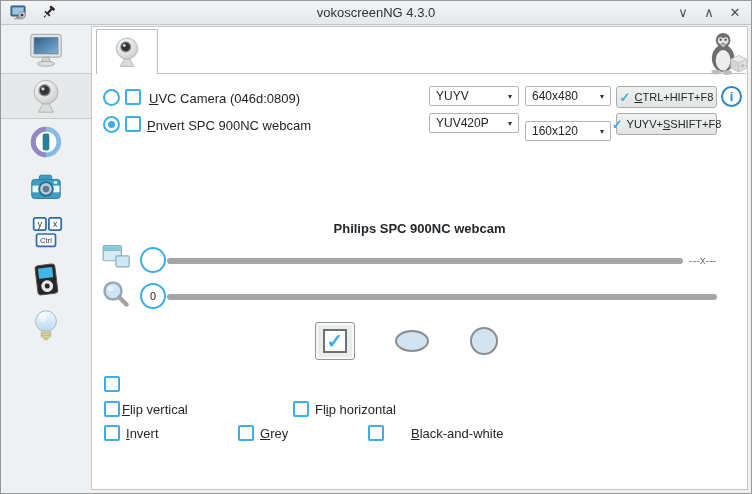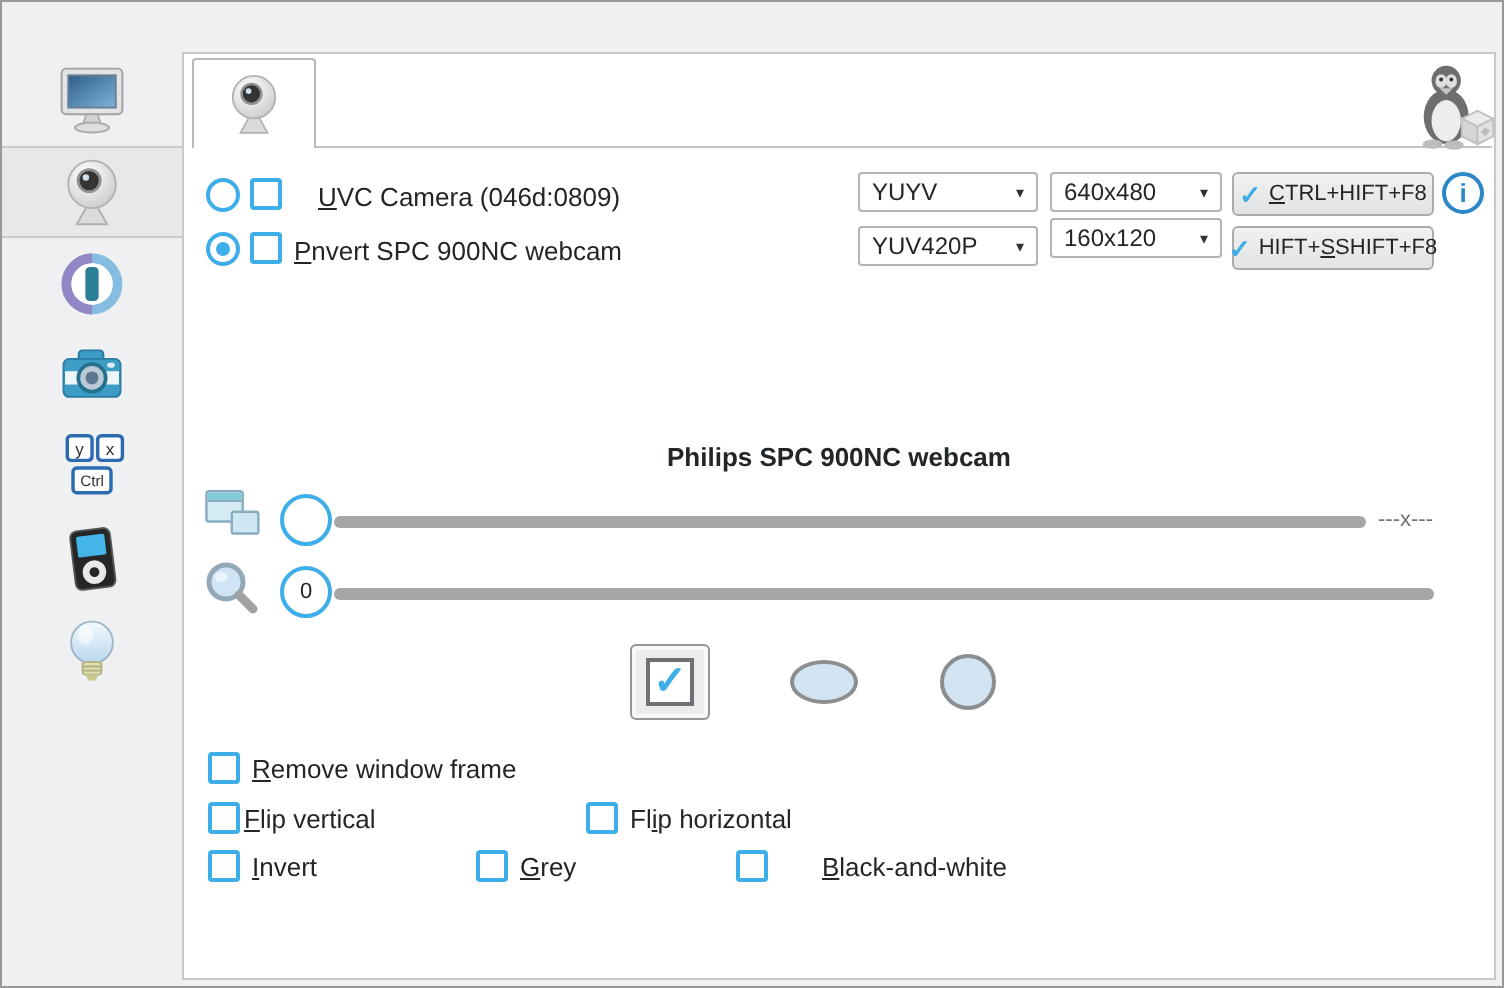--- a/index.html
+++ b/index.html
@@ -169,20 +169,34 @@
         <rect x="6.4" y="2.6" width="2.2" height="6"></rect>
         <rect x="4.0" y="8.2" width="7.0" height="1.8" rx="0.9"></rect>
         <path d="M7.5 10 L8.2 14 L6.8 14 Z"></path>
       </g>
     </symbol>
   </defs>
 </svg>
 
 <div class="window">
 
+  <div class="titlebar">
+    <svg class="tb-appicon">
+        <use href="#sym-appicon"></use>
+      </svg>
+    <svg class="tb-pin">
+        <use href="#sym-pin"></use>
+      </svg>
+    <div class="tb-title">vokoscreenNG 4.3.0</div>
+    <div class="tb-controls">
+      <div class="tb-btn">∨</div>
+      <div class="tb-btn">∧</div>
+      <div class="tb-btn">✕</div>
+    </div>
+  </div>
 
   <div class="sidebar">
     <div class="side-item" style="top:1px">
       <svg>
           <use href="#sym-monitor"></use>
         </svg>
     </div>
     <div class="side-item selected" style="top:47px">
       <svg>
           <use href="#sym-webcam"></use>
@@ -226,21 +240,21 @@
     <svg>
         <use href="#sym-webcam"></use>
       </svg>
   </div>
   <svg class="penguin">
       <use href="#sym-tux"></use>
     </svg>
 
   <div class="radio" style="left:102px;top:88px"></div>
   <div class="cbox" style="left:124px;top:88px"></div>
-  <div class="cam-label" style="left:158px;top:90px"><span></span><span class="mn">U</span><span>VC Camera (046d:0809)</span></div>
+  <div class="cam-label" style="left:148px;top:90px"><span></span><span class="mn">U</span><span>VC Camera (046d:0809)</span></div>
   <div class="dd" style="left:428px;top:85px;width:90px">
     <span>YUYV</span>
       <span class="arr">▾</span>
   </div>
   <div class="dd" style="left:524px;top:85px;width:86px">
     <span>640x480</span>
       <span class="arr">▾</span>
   </div>
   <div class="hotkey" style="left:615px;top:85px">
     <span class="chk">✓</span>
@@ -250,27 +264,27 @@
       <span>i</span>
     </div>
 
   <div class="radio checked" style="left:102px;top:115px"></div>
   <div class="cbox" style="left:124px;top:115px"></div>
   <div class="cam-label" style="left:146px;top:117px"><span></span><span class="mn">P</span><span>nvert SPC 900NC webcam</span></div>
   <div class="dd" style="left:428px;top:112px;width:90px">
     <span>YUV420P</span>
       <span class="arr">▾</span>
   </div>
-  <div class="dd" style="left:524px;top:108px;width:86px">
+  <div class="dd" style="left:524px;top:120px;width:86px">
     <span>160x120</span>
       <span class="arr">▾</span>
   </div>
   <div class="hotkey" style="left:615px;top:112px">
     <span class="chk">✓</span>
-    <span><span>HIFT+</span><span class="mn">S</span><span>SHIFT+F8</span></span>
+    <span><span>YUYV+</span><span class="mn">S</span><span>SHIFT+F8</span></span>
   </div>
 
   <div class="section-title">Philips SPC 900NC webcam</div>
 
   <svg class="slider-icon" style="left:101px;top:243px;width:29px;height:25px">
       <use href="#sym-window"></use>
     </svg>
   <div class="slider-handle" style="left:139px;top:246px"></div>
   <div class="slider-track" style="left:166px;top:257px;width:516px"></div>
   <div class="track-label" style="left:688px;top:253px">---x---</div>
@@ -285,21 +299,20 @@
 
   <div class="shape-btn-rect">
     <div class="inner">
         <span>✓</span>
       </div>
   </div>
   <div class="shape-ellipse"></div>
   <div class="shape-circle"></div>
 
   <div class="cbox" style="left:103px;top:375px"></div>
-  <div class="opt-label" style="left:125px;top:376px"><span></span><span class="mn">R</span><span>emove window frame</span></div>
 
   <div class="cbox" style="left:103px;top:400px"></div>
   <div class="opt-label" style="left:121px;top:401px"><span></span><span class="mn">F</span><span>lip vertical</span></div>
 
   <div class="cbox" style="left:292px;top:400px"></div>
   <div class="opt-label" style="left:314px;top:401px"><span>Fl</span><span class="mn">i</span><span>p horizontal</span></div>
 
   <div class="cbox" style="left:103px;top:424px"></div>
   <div class="opt-label" style="left:125px;top:425px"><span></span><span class="mn">I</span><span>nvert</span></div>
 

